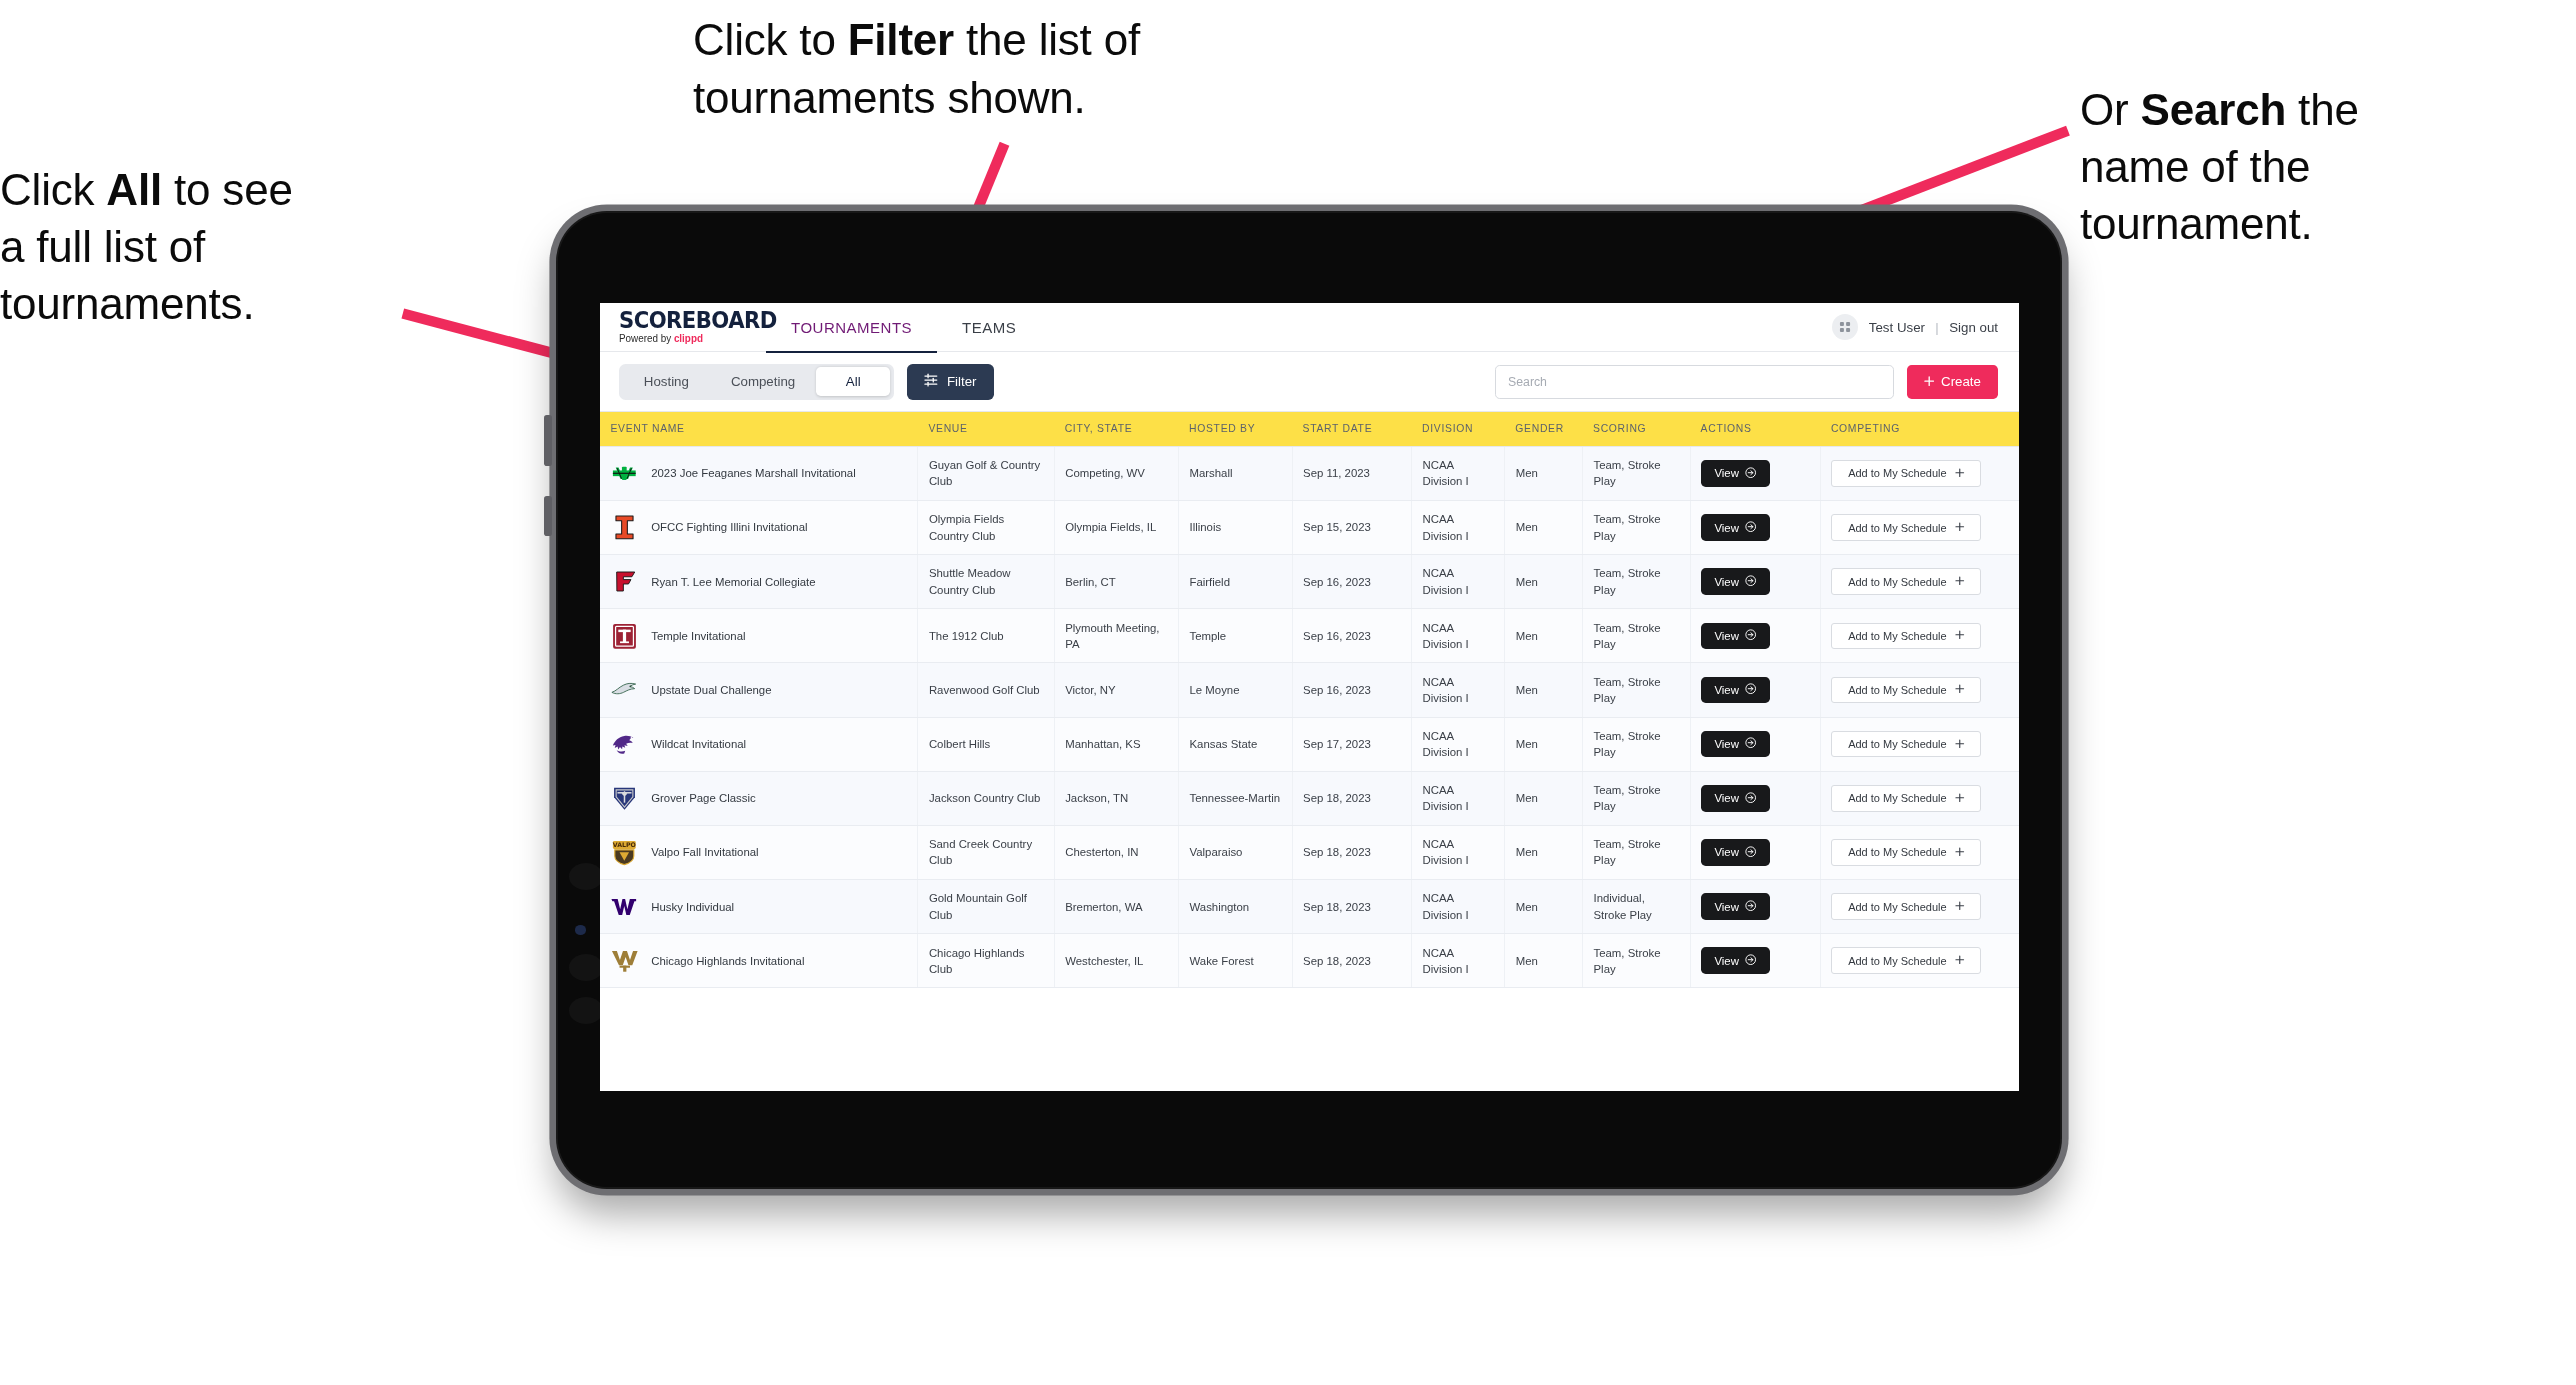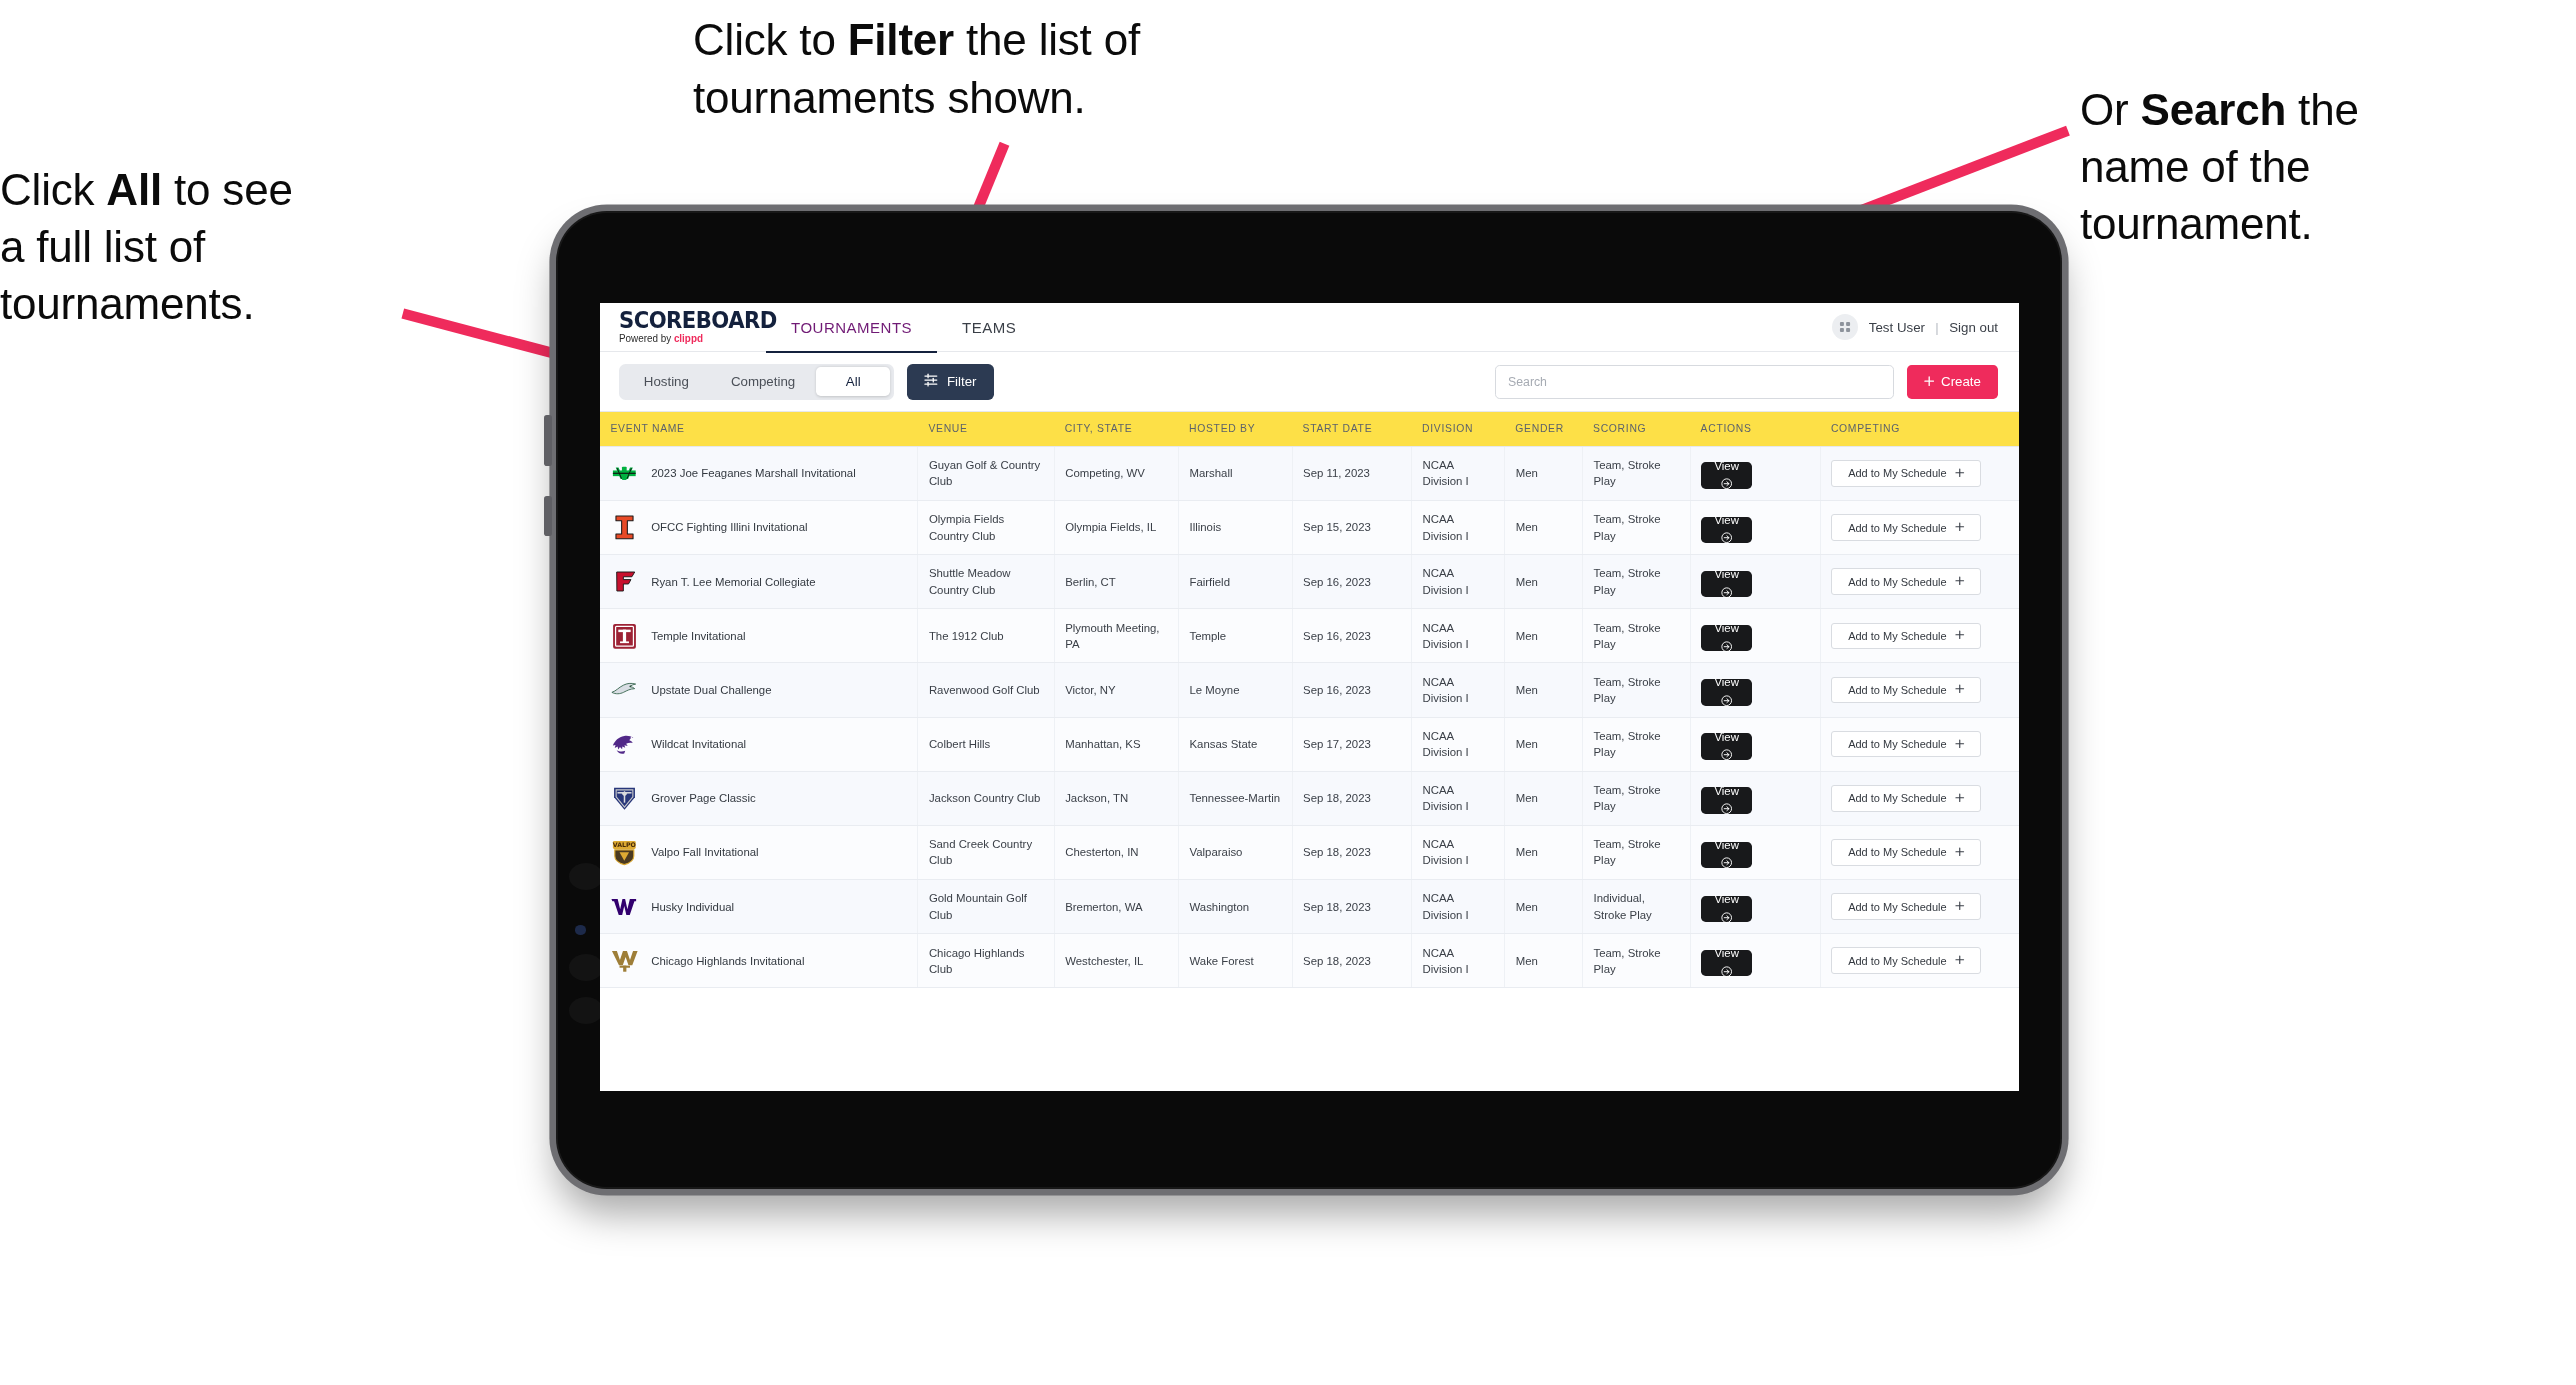--- a/index.html
+++ b/index.html
@@ -167,21 +167,20 @@
   .evt { display: flex; align-items: center; gap: 12.3px; }
   .logo-box { width: 28.5px; height: 28.5px; flex: 0 0 28.5px; display:flex; align-items:center; justify-content:center; }
   .logo-box svg { display:block; }
   .evt-name { font-size: 11.4px; color: #333940; }
 
   .view-btn {
     display: inline-flex; align-items: center; justify-content: center; gap: 6.6px;
     background: #18191b; color: #fff; border: none; border-radius: 4.7px;
     height: 26.6px; padding: 0 13.3px; font-size: 11.4px; cursor: pointer;
     font-family: inherit;
-    flex-direction: column;
   }
   .add-btn {
     display: inline-flex; align-items: center; justify-content: center; gap: 8.5px;
     background: #fff; color: #33383f; border: 0.9px solid #d9dce1; border-radius: 3px;
     height: 26.6px; padding: 0 12.3px; font-size: 11px; cursor: pointer;
     width: 150px; font-family: inherit;
   }
 </style>
 </head>
 <body>

